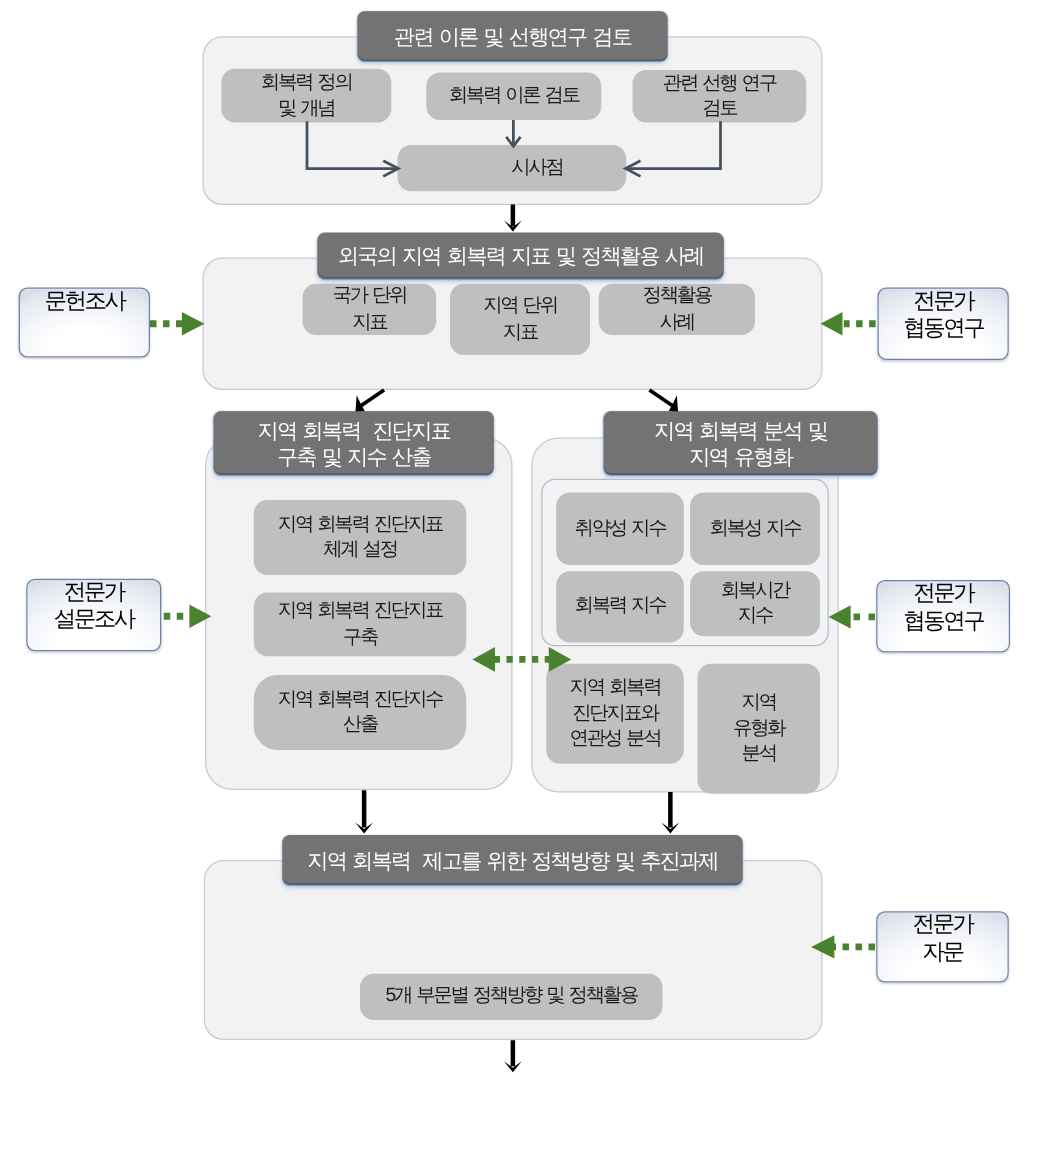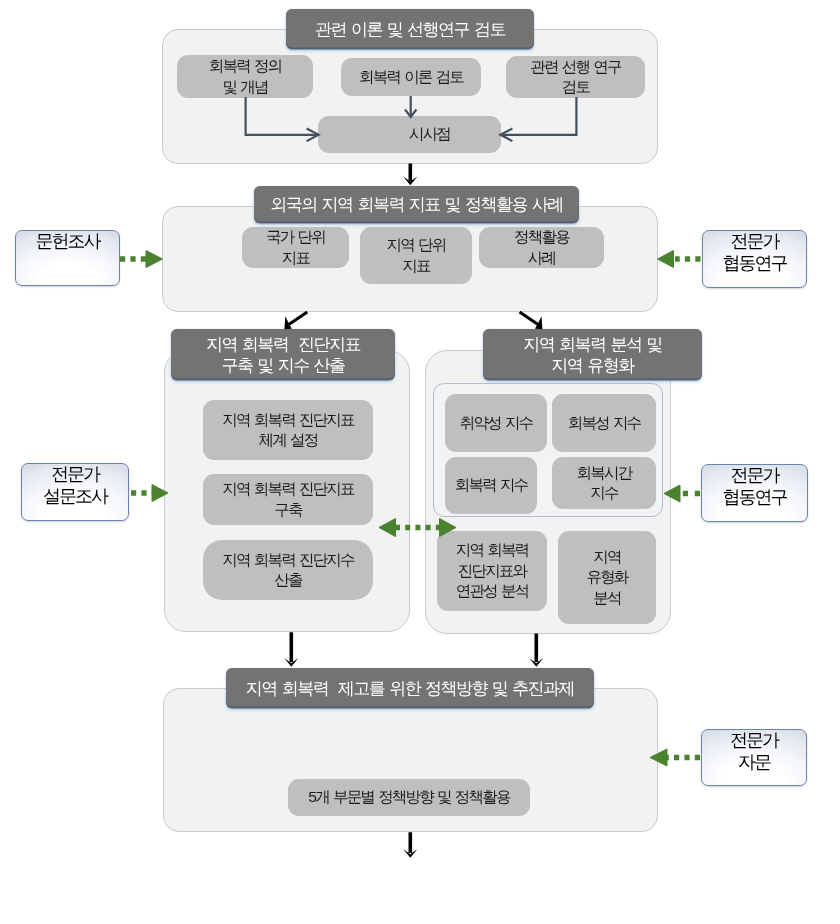--- a/index.html
+++ b/index.html
@@ -101,31 +101,31 @@
   <div class="abs panel" style="left:425px;top:350px;width:246px;height:284px;border-radius:22px;"></div>
 
   <div class="abs subpanel" style="left:433px;top:383px;width:230px;height:134px;"></div>
 
   <div class="abs gbox" style="left:445px;top:394px;width:102px;height:58px;">
     <span>취약성 지수</span>
   </div>
   <div class="abs gbox" style="left:552px;top:394px;width:104px;height:58px;">
     <span>회복성 지수</span>
   </div>
-  <div class="abs gbox" style="left:445px;top:457px;width:92px;height:57px;">
+  <div class="abs gbox" style="left:445px;top:457px;width:102px;height:57px;">
     <span>회복력 지수</span>
   </div>
   <div class="abs gbox" style="left:552px;top:457px;width:104px;height:52px;">
     <span>회복시간<br>지수</span>
   </div>
 
   <div class="abs gbox" style="left:437px;top:531px;width:110px;height:80px;">
     <span>지역 회복력<br>진단지표와<br>연관성 분석</span>
   </div>
-  <div class="abs gbox" style="left:558px;top:531px;width:98px;height:93px;align-items:center;">
+  <div class="abs gbox" style="left:558px;top:531px;width:98px;height:104px;align-items:center;">
     <span>지역<br>유형화<br>분석</span>
   </div>
 
   <div class="abs hdr" style="left:436px;top:329px;width:219px;height:51px;margin-left:47px;">
     <span>지역 회복력 분석 및<br>지역 유형화</span>
   </div>
 
   <div class="abs panel" style="left:163px;top:688px;width:495px;height:144px;"></div>
 
   <div class="abs gbox" style="left:288px;top:779px;width:242px;height:37px;">

